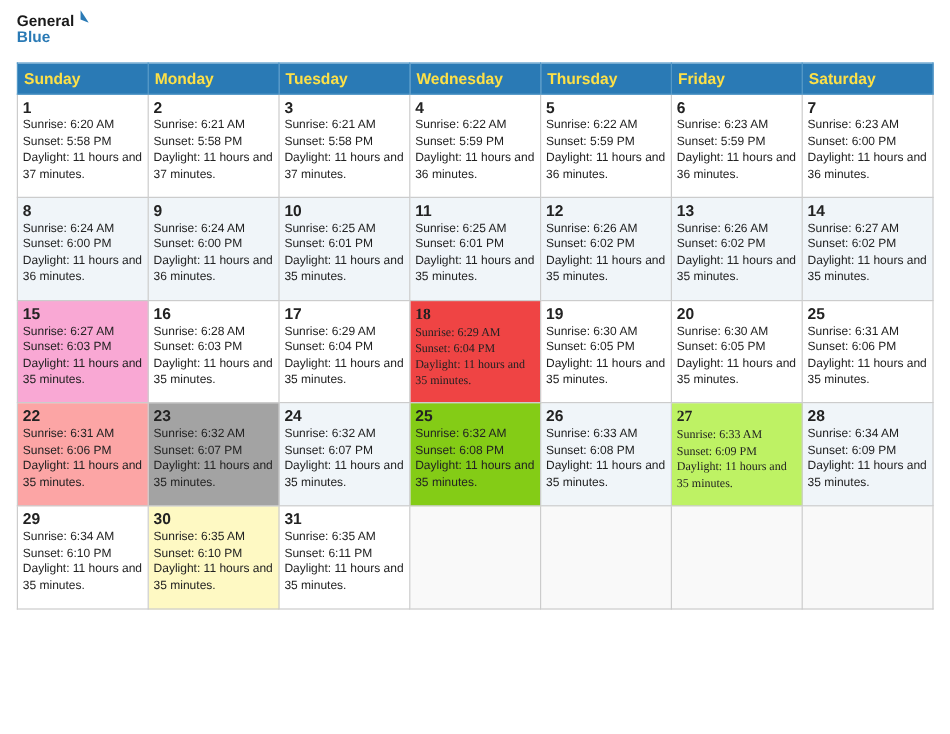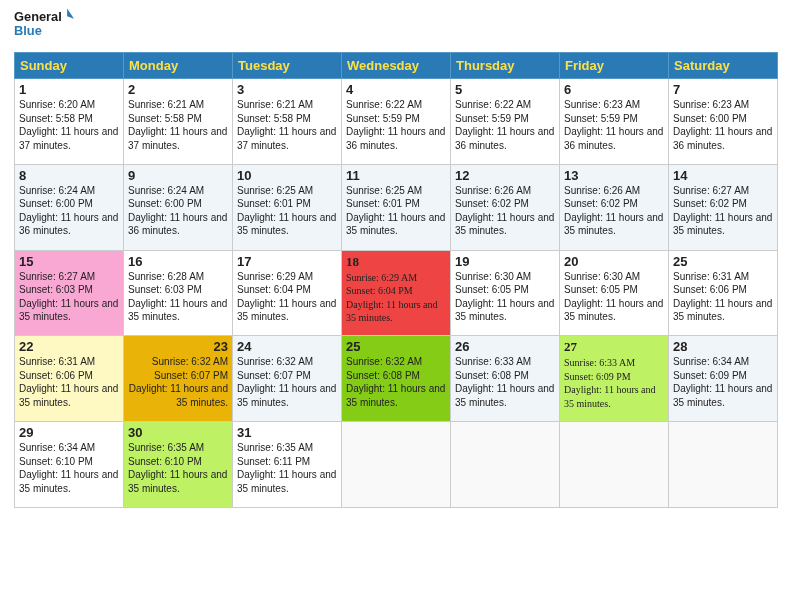--- a/index.html
+++ b/index.html
@@ -197,25 +197,25 @@
           <td style="background: rgb(255, 255, 255);">
         <span class="day-num">20</span>
         <span class="day-info">Sunrise: 6:30 AM<br>Sunset: 6:05 PM<br>Daylight: 11 hours and 35 minutes.</span>
       </td>
           <td style="background: rgb(255, 255, 255);">
         <span class="day-num">25</span>
         <span class="day-info">Sunrise: 6:31 AM<br>Sunset: 6:06 PM<br>Daylight: 11 hours and 35 minutes.</span>
       </td>
         </tr>
         <tr>
-          <td style="background: #fef9c3;">
+          <td style="background: #fca5a5;">
         <span class="day-num">22</span>
         <span class="day-info">Sunrise: 6:31 AM<br>Sunset: 6:06 PM<br>Daylight: 11 hours and 35 minutes.</span>
       </td>
-          <td style="background: #eab308; text-align: right;">
+          <td style="background: #a3a3a3;">
         <span class="day-num">23</span>
         <span class="day-info">Sunrise: 6:32 AM<br>Sunset: 6:07 PM<br>Daylight: 11 hours and 35 minutes.</span>
       </td>
           <td style="background: rgb(240, 245, 249);">
         <span class="day-num">24</span>
         <span class="day-info">Sunrise: 6:32 AM<br>Sunset: 6:07 PM<br>Daylight: 11 hours and 35 minutes.</span>
       </td>
           <td style="background: #84cc16;">
         <span class="day-num">25</span>
         <span class="day-info">Sunrise: 6:32 AM<br>Sunset: 6:08 PM<br>Daylight: 11 hours and 35 minutes.</span>
@@ -231,21 +231,21 @@
           <td style="background: rgb(240, 245, 249);">
         <span class="day-num">28</span>
         <span class="day-info">Sunrise: 6:34 AM<br>Sunset: 6:09 PM<br>Daylight: 11 hours and 35 minutes.</span>
       </td>
         </tr>
         <tr>
           <td style="background: rgb(255, 255, 255);">
         <span class="day-num">29</span>
         <span class="day-info">Sunrise: 6:34 AM<br>Sunset: 6:10 PM<br>Daylight: 11 hours and 35 minutes.</span>
       </td>
-          <td style="background: #bef264;">
+          <td style="background: #fef9c3;">
         <span class="day-num">30</span>
         <span class="day-info">Sunrise: 6:35 AM<br>Sunset: 6:10 PM<br>Daylight: 11 hours and 35 minutes.</span>
       </td>
           <td style="background: rgb(255, 255, 255);">
         <span class="day-num">31</span>
         <span class="day-info">Sunrise: 6:35 AM<br>Sunset: 6:11 PM<br>Daylight: 11 hours and 35 minutes.</span>
       </td>
           <td class="empty-cell" style="background: rgb(249, 249, 249);"></td>
           <td class="empty-cell" style="background: rgb(249, 249, 249);"></td>
           <td class="empty-cell" style="background: rgb(249, 249, 249);"></td>

